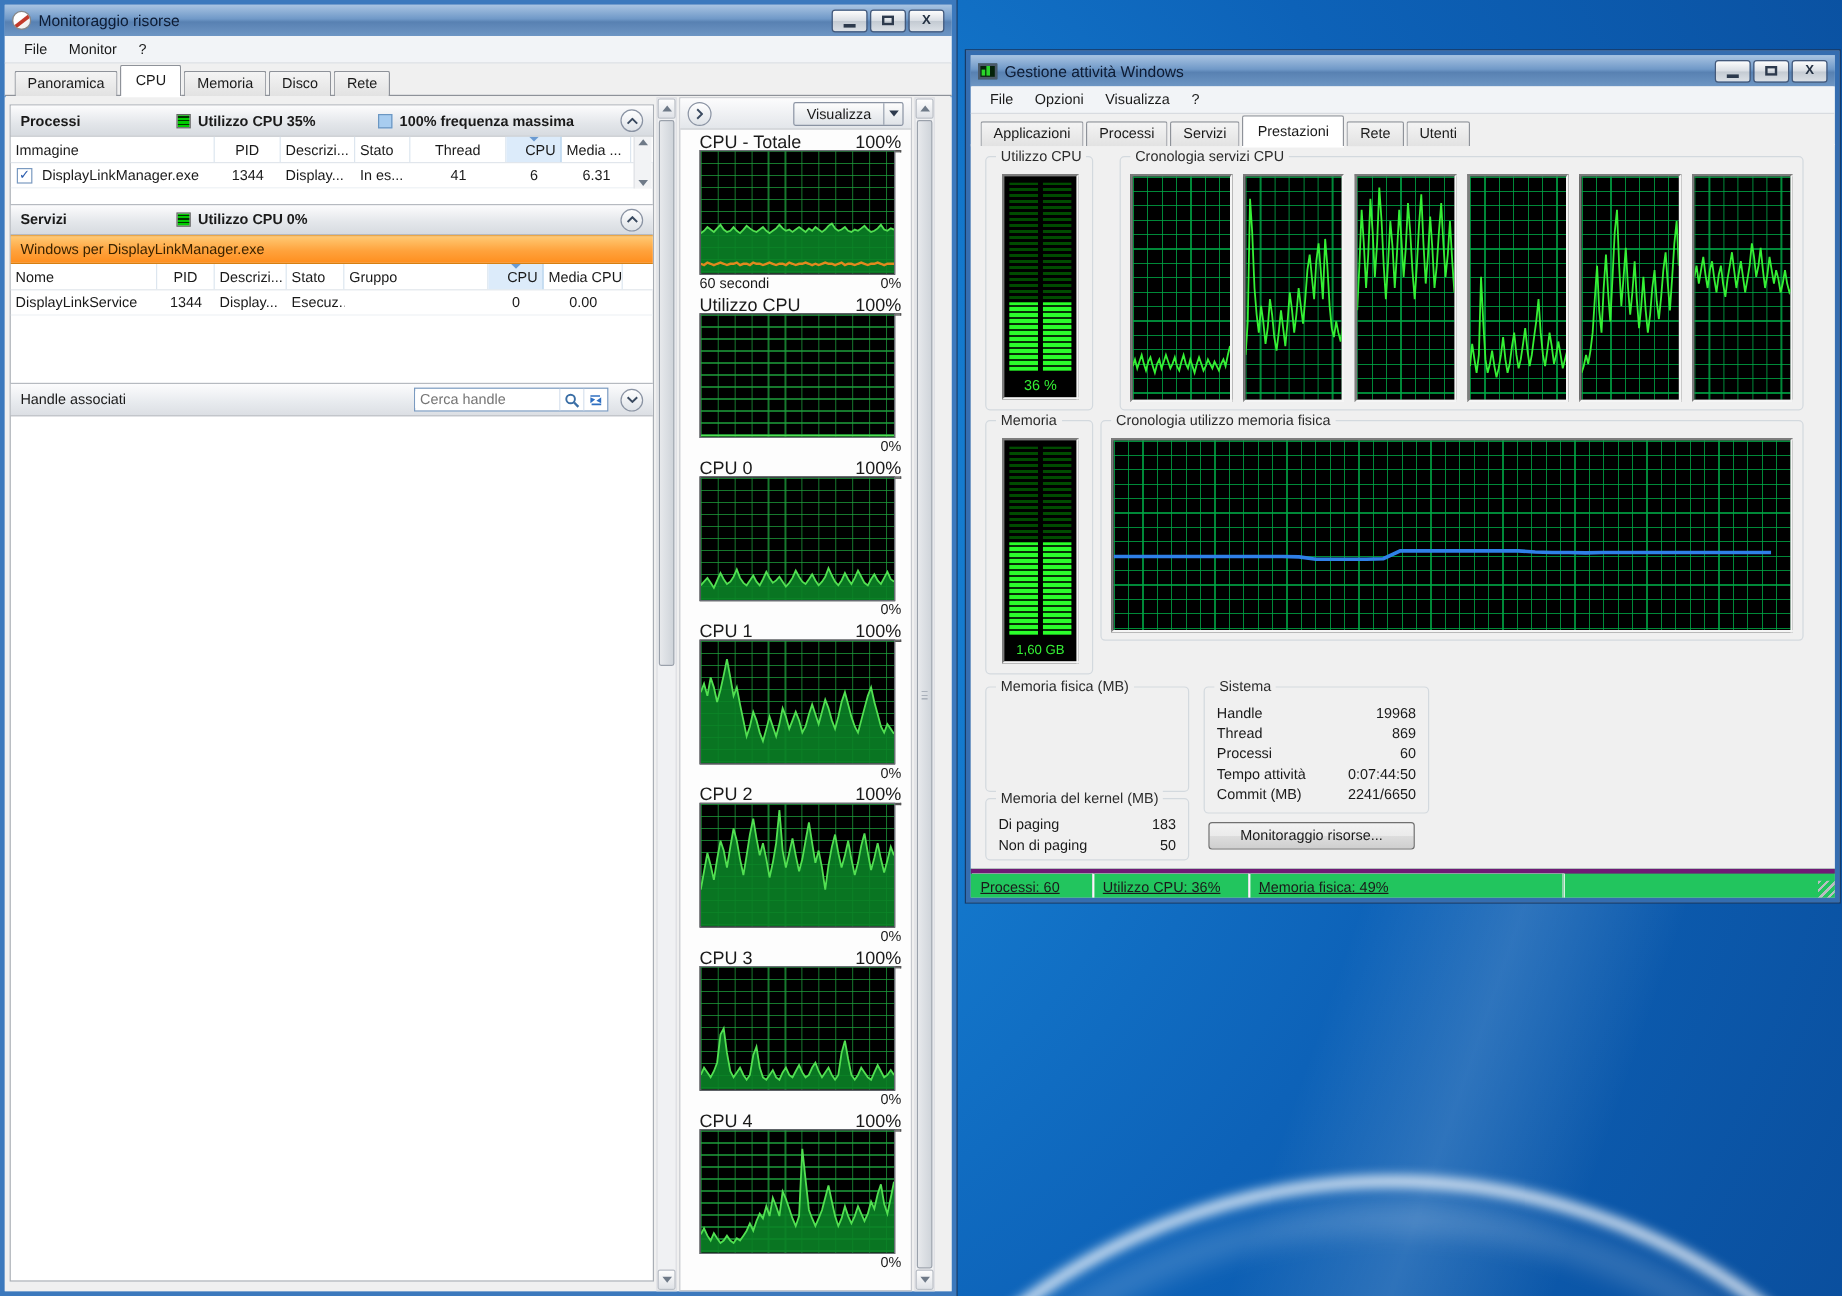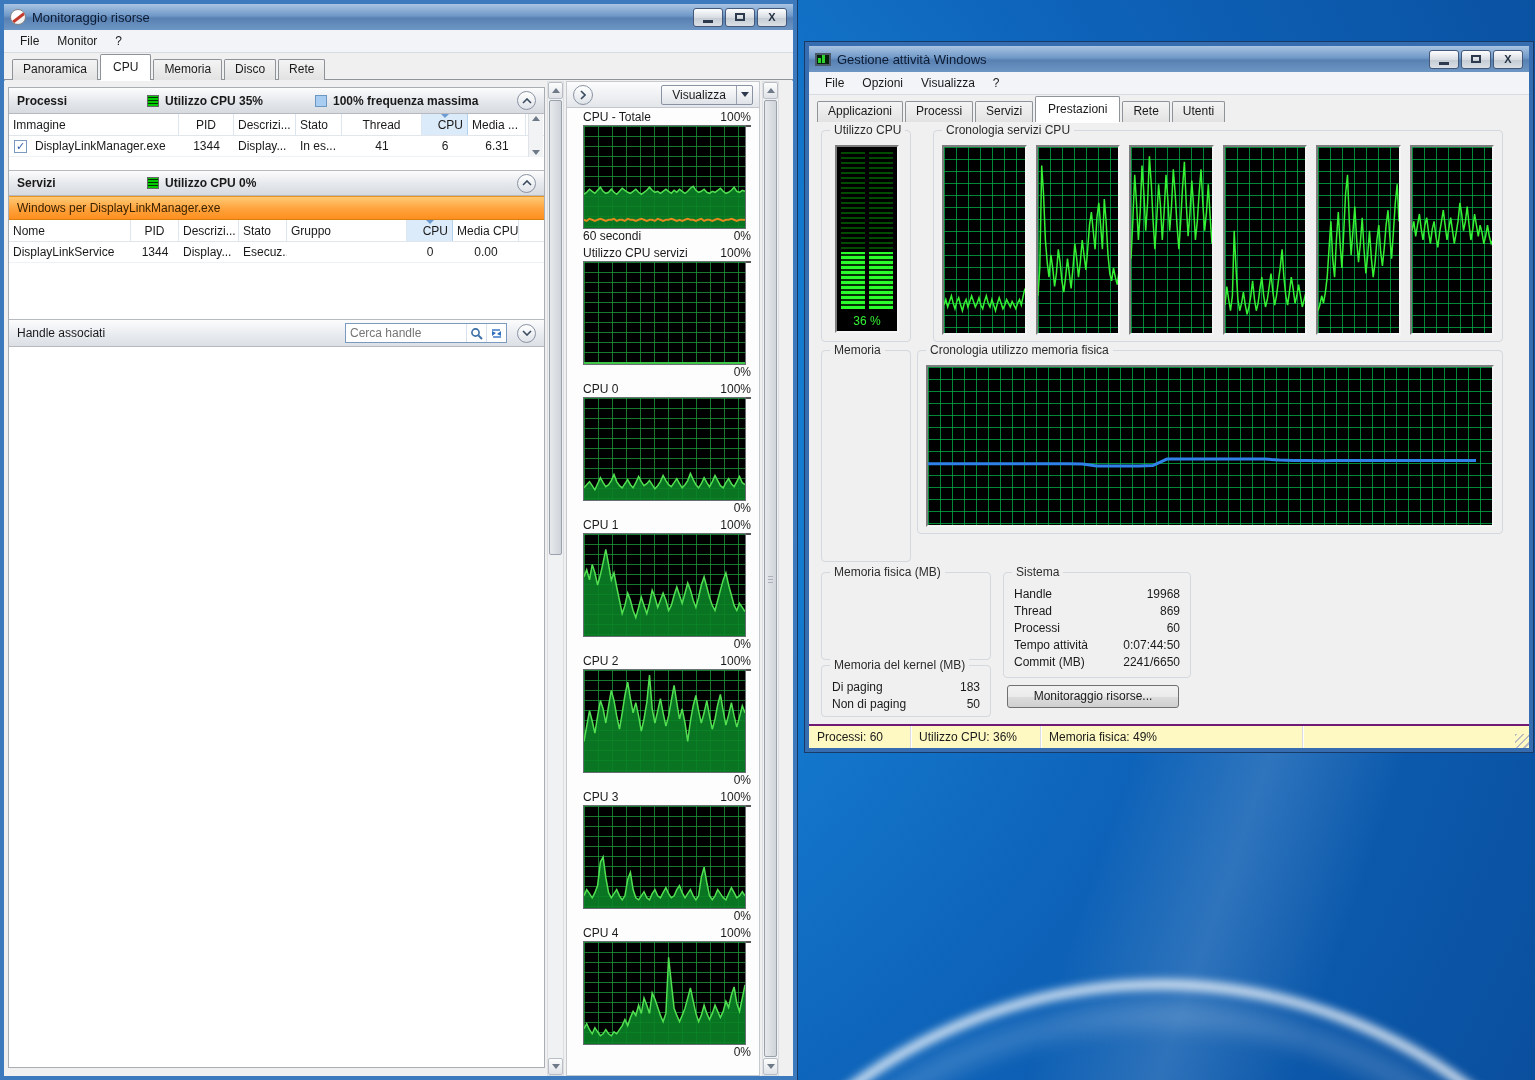--- a/index.html
+++ b/index.html
@@ -82,21 +82,21 @@
   .rm-graphcol { position:absolute; left:562px; top:0; width:194px; bottom:0; background:#fdfdfd; border:1px solid #c6c9ce; }
   .rm-toolbar { height:26px; background:linear-gradient(#fcfcfd,#e3e6ea); border-bottom:1px solid #c2c6cb;
     display:flex; align-items:center; padding:0 6px; }
   .round-btn { width:20px; height:20px; border-radius:50%; border:1px solid #8a93a3; background:linear-gradient(#fff,#dfe3e8);
     display:flex; align-items:center; justify-content:center; }
   .view-btn { margin-left:auto; height:20px; border:1px solid #8a93a3; border-radius:2px; background:linear-gradient(#fdfdfd,#dfe3e8);
     display:flex; align-items:center; }
   .view-btn .lbl { padding:0 10px; }
   .view-btn .dd { width:16px; align-self:stretch; border-left:1px solid #9aa2b0; display:flex; align-items:center; justify-content:center; }
   .gblock { padding:2px 8px 0 16px; }
-  .glabels { height:15px; display:flex; justify-content:space-between; font-size:12px; }
+  .glabels { height:15px; display:flex; justify-content:space-between; font-size:15px; }
   .gfoot { height:15px; display:flex; justify-content:space-between; font-size:12px; }
   .graph { position:relative; width:168px; height:104px; border:1px solid #6a6f75; background:#000; overflow:hidden; }
   .grid-rm { background-image:
       repeating-linear-gradient(to right, rgba(30,160,60,.75) 0 1px, transparent 1px 14px),
       repeating-linear-gradient(to bottom, rgba(30,160,60,.75) 0 1px, transparent 1px 10px); }
   .graph svg { position:absolute; inset:0; }
   .bracket { width:5px; height:100%; border-top:1px solid #555; border-bottom:1px solid #555; border-right:1px solid #555; }
 
   
   #taskman { left:805px; top:2px; width:728px; height:710px; border-color:#356db0;margin-top:40px; }
@@ -114,22 +114,22 @@
   .tm-panels { position:absolute; inset:14px 8px 6px 8px; display:flex; gap:9px; }
   .tm-panel { flex:1; position:relative; background:#000; border:2px solid; border-color:#7d7d7d #f5f5f5 #f5f5f5 #7d7d7d; overflow:hidden;}
   .grid-tm { background-image:
       repeating-linear-gradient(to right, rgba(0,170,70,.8) 0 1px, transparent 1px 12px),
       repeating-linear-gradient(to bottom, rgba(0,170,70,.8) 0 1px, transparent 1px 12px); }
   .tm-panel svg { position:absolute; inset:0; }
   .stat-rows { position:absolute; left:10px; right:10px; top:14px; }
   .srow { display:flex; justify-content:space-between; height:17px; }
   .classic-btn { position:absolute; height:23px; border:1px solid #707070; border-radius:3px;
     background:linear-gradient(#f2f2f2,#ebebeb 50%,#dddddd 51%,#cfcfcf); text-align:center; line-height:21px; }
-  .statusbar { position:absolute; left:0; right:0; bottom:0; height:24px; background:#fef9c3; border-top:2px solid #701a75;
-    display:flex; align-items:stretch; }
+  .statusbar { position:absolute; left:0; right:0; bottom:0; height:24px; background:#22c55e; border-top:4px solid #701a75;
+    display:flex; align-items:stretch;text-decoration:underline; }
   .st-cell { padding:4px 8px; border-right:1px solid #d9dce0; box-shadow:1px 0 0 #fff; }
   .grip { margin-left:auto; width:14px; height:14px; align-self:flex-end;
     background:repeating-linear-gradient(135deg,#b9bdc2 0 2px,transparent 2px 5px); }
 </style>
 </head>
 <body>
 
 <div class="beam"></div>
 <div class="swoosh2"></div>
 <div class="swoosh"></div>
@@ -526,20 +526,31 @@
         <div class="tm-panel grid-tm">
             <svg width="81" height="186">
               <polyline points="0.0,83.7 1.8,74.4 3.7,89.3 5.5,78.1 7.4,67.0 9.2,81.8 11.0,93.0 12.9,78.1 14.7,70.7 16.6,85.6 18.4,96.7 20.3,81.8 22.1,74.4 23.9,89.3 25.8,100.4 27.6,85.6 29.5,74.4 31.3,63.2 33.1,78.1 35.0,93.0 36.8,81.8 38.7,70.7 40.5,83.7 42.3,96.7 44.2,85.6 46.0,74.4 47.9,55.8 49.7,67.0 51.5,83.7 53.4,74.4 55.2,59.5 57.1,78.1 58.9,93.0 60.8,81.8 62.6,67.0 64.4,78.1 66.3,89.3 68.1,78.1 70.0,85.6 71.8,96.7 73.6,89.3 75.5,78.1 77.3,89.3 79.2,96.7 81.0,93.0" fill="none" stroke="#35f035" stroke-width="1.5"></polyline>
             </svg>
           </div>
       </div>
     </div>
 
     <div class="groupbox" style="left:12px;top:230px;width:90px;height:212px;">
       <span class="gb-legend">Memoria</span>
+      <div class="bezel" style="left:13px;top:14px;width:64px;height:188px;">
+        <div class="gauge-col" style="left:4px;">
+            <div class="gauge-dim"></div>
+            <div class="gauge-lit" style="height: 49%;"></div>
+          </div>
+        <div class="gauge-col" style="left:32px;">
+            <div class="gauge-dim"></div>
+            <div class="gauge-lit" style="height: 49%;"></div>
+          </div>
+        <div class="gauge-val" style="font-size:11px;">1,60 GB</div>
+      </div>
     </div>
 
     <div class="groupbox" style="left:108px;top:230px;right:26px;height:184px;">
       <span class="gb-legend">Cronologia utilizzo memoria fisica</span>
       <div class="tm-panels">
         <div class="tm-panel grid-tm">
             <svg width="548" height="186">
               <polyline points="0.0,96.7 14.1,96.7 28.1,96.7 42.2,96.7 56.2,96.7 70.3,96.7 84.3,96.7 98.4,96.7 112.4,96.7 126.5,96.7 140.5,96.7 154.6,97.1 168.6,99.0 182.7,99.0 196.7,99.0 210.8,99.0 224.8,98.6 238.9,92.1 252.9,92.1 267.0,92.1 281.0,92.1 295.1,92.1 309.1,92.1 323.2,92.1 337.2,92.1 351.3,93.0 365.3,93.4 379.4,93.4 393.4,93.7 407.5,93.4 421.5,93.4 435.6,93.4 449.6,93.4 463.7,93.4 477.7,93.4 491.8,93.4 505.8,93.4 519.9,93.4 533.9,93.4 548.0,93.4" fill="none" stroke="#2f80e8" stroke-width="3"></polyline>
             </svg>
           </div>

